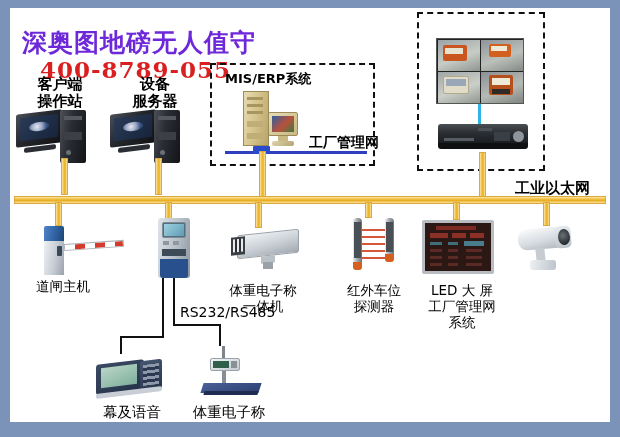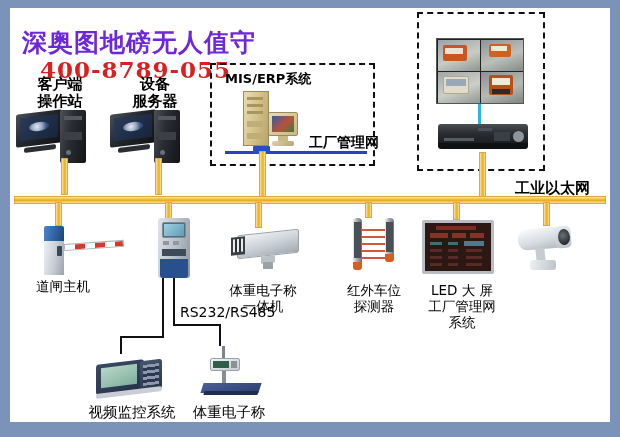--- a/index.html
+++ b/index.html
@@ -255,21 +255,21 @@
   <div class="abs" style="left:209px;top:316px;width:2px;height:22px;background:#111;"></div>
   <div class="abs serial" style="left:170px;top:296px;">RS232/RS485</div>
 
   <div class="abs" style="left:84px;top:348px;width:72px;height:42px;">
     <div class="abs" style="left:2px;top:6px;width:48px;height:30px;background:linear-gradient(160deg,#3b4a63 0%,#243149 100%);border-radius:3px;transform:skewY(-7deg);"></div>
     <div class="abs" style="left:7px;top:10px;width:36px;height:20px;background:linear-gradient(160deg,#b9d6c8 0%,#7fae9c 100%);transform:skewY(-7deg);"></div>
     <div class="abs" style="left:46px;top:4px;width:22px;height:30px;background:linear-gradient(160deg,#45566f 0%,#27344b 100%);border-radius:3px;transform:skewY(-7deg);"></div>
     <div class="abs" style="left:49px;top:8px;width:16px;height:21px;background:repeating-linear-gradient(180deg,#8d98aa 0 3px,#2b384f 3px 6px);transform:skewY(-7deg);"></div>
     <div class="abs" style="left:2px;top:34px;width:66px;height:5px;background:#c9ced6;border-radius:2px;transform:skewY(-7deg);"></div>
   </div>
-  <div class="abs devlabel" style="left:75px;top:396px;width:94px;font-size:14.5px;">视频监控系统</div>
+  <div class="abs devlabel" style="left:75px;top:396px;width:94px;font-size:14.5px;">幕及语音</div>
 
   <div class="abs" style="left:182px;top:338px;width:76px;height:54px;">
     <div class="abs" style="left:30px;top:0px;width:3px;height:14px;background:#7d848c;"></div>
     <div class="abs" style="left:18px;top:12px;width:30px;height:13px;background:linear-gradient(160deg,#f0f3f6 0%,#c4cad1 100%);border:1px solid #9aa1a8;box-sizing:border-box;border-radius:2px;"></div>
     <div class="abs" style="left:21px;top:15px;width:16px;height:7px;background:#2f5f4a;"></div>
     <div class="abs" style="left:39px;top:15px;width:6px;height:7px;background:#8a9199;"></div>
     <div class="abs" style="left:30px;top:25px;width:4px;height:14px;background:#868d95;"></div>
     <div class="abs" style="left:10px;top:37px;width:58px;height:10px;background:linear-gradient(160deg,#4a5f96 0%,#2c3f72 100%);transform:skewX(-18deg);"></div>
     <div class="abs" style="left:12px;top:45px;width:54px;height:4px;background:#1e2c52;transform:skewX(-18deg);"></div>
   </div>

